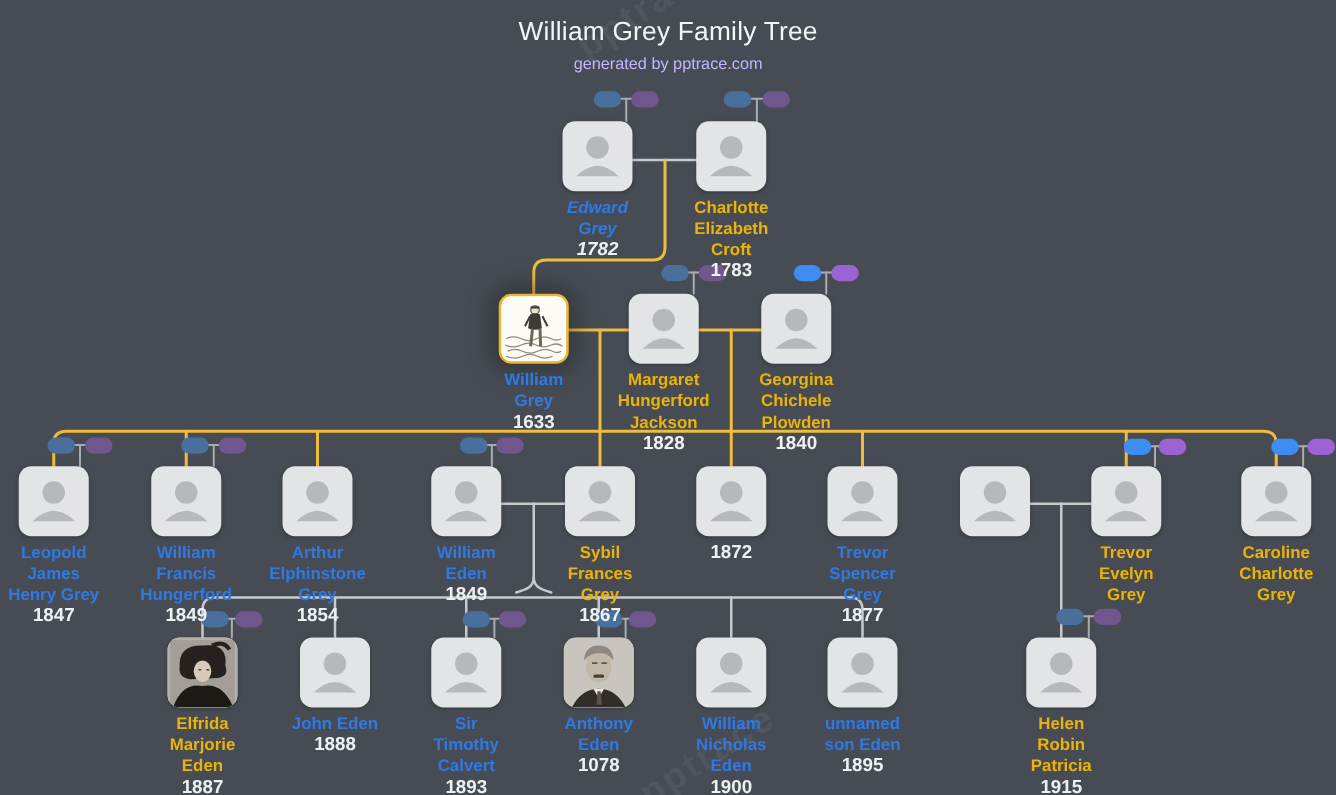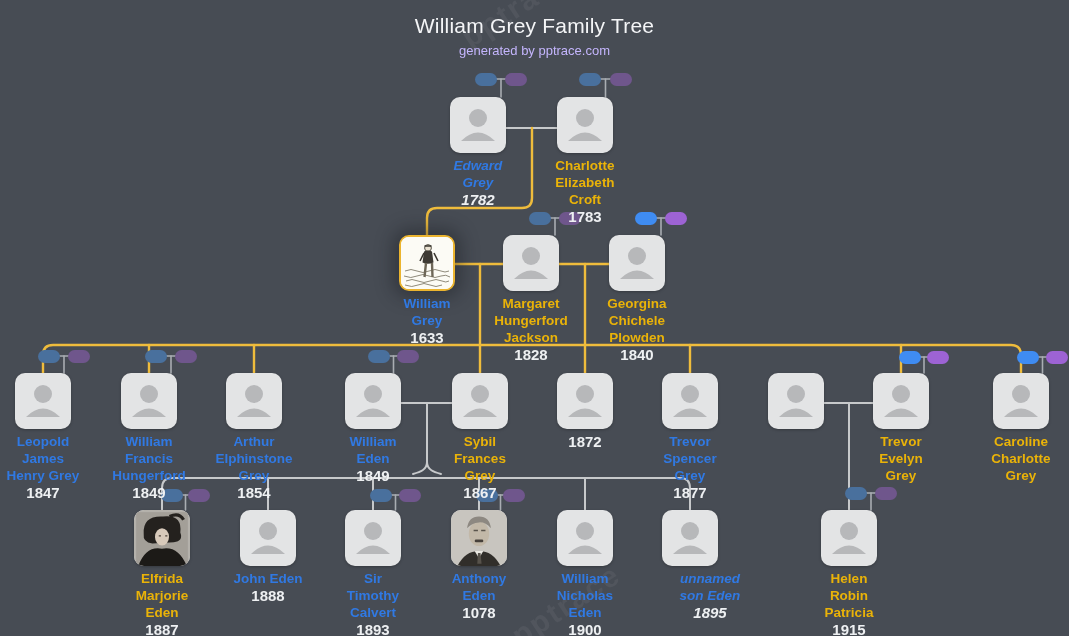--- a/index.html
+++ b/index.html
@@ -354,21 +354,21 @@
 Nicholas
 Eden</div>
       <div class="pyear">1900</div>
     </div>
     <div class="card" style="left: 662px; top: 510px;">
       <svg viewBox="0 0 56 56">
       <circle cx="28" cy="21" r="9" fill="#b7b8ba"></circle>
       <path d="M11 44 Q28 27 45 44 Z" fill="#b7b8ba"></path>
       </svg>
     </div>
-    <div class="ptext" style="left: 652px; top: 570px; font-style: italic;">
+    <div class="ptext" style="left: 632px; top: 570px;">
       <div class="pname m">unnamed
 son Eden</div>
       <div class="pyear">1895</div>
     </div>
     <div class="card" style="left: 821px; top: 510px;">
       <svg viewBox="0 0 56 56">
       <circle cx="28" cy="21" r="9" fill="#b7b8ba"></circle>
       <path d="M11 44 Q28 27 45 44 Z" fill="#b7b8ba"></path>
       </svg>
     </div>

